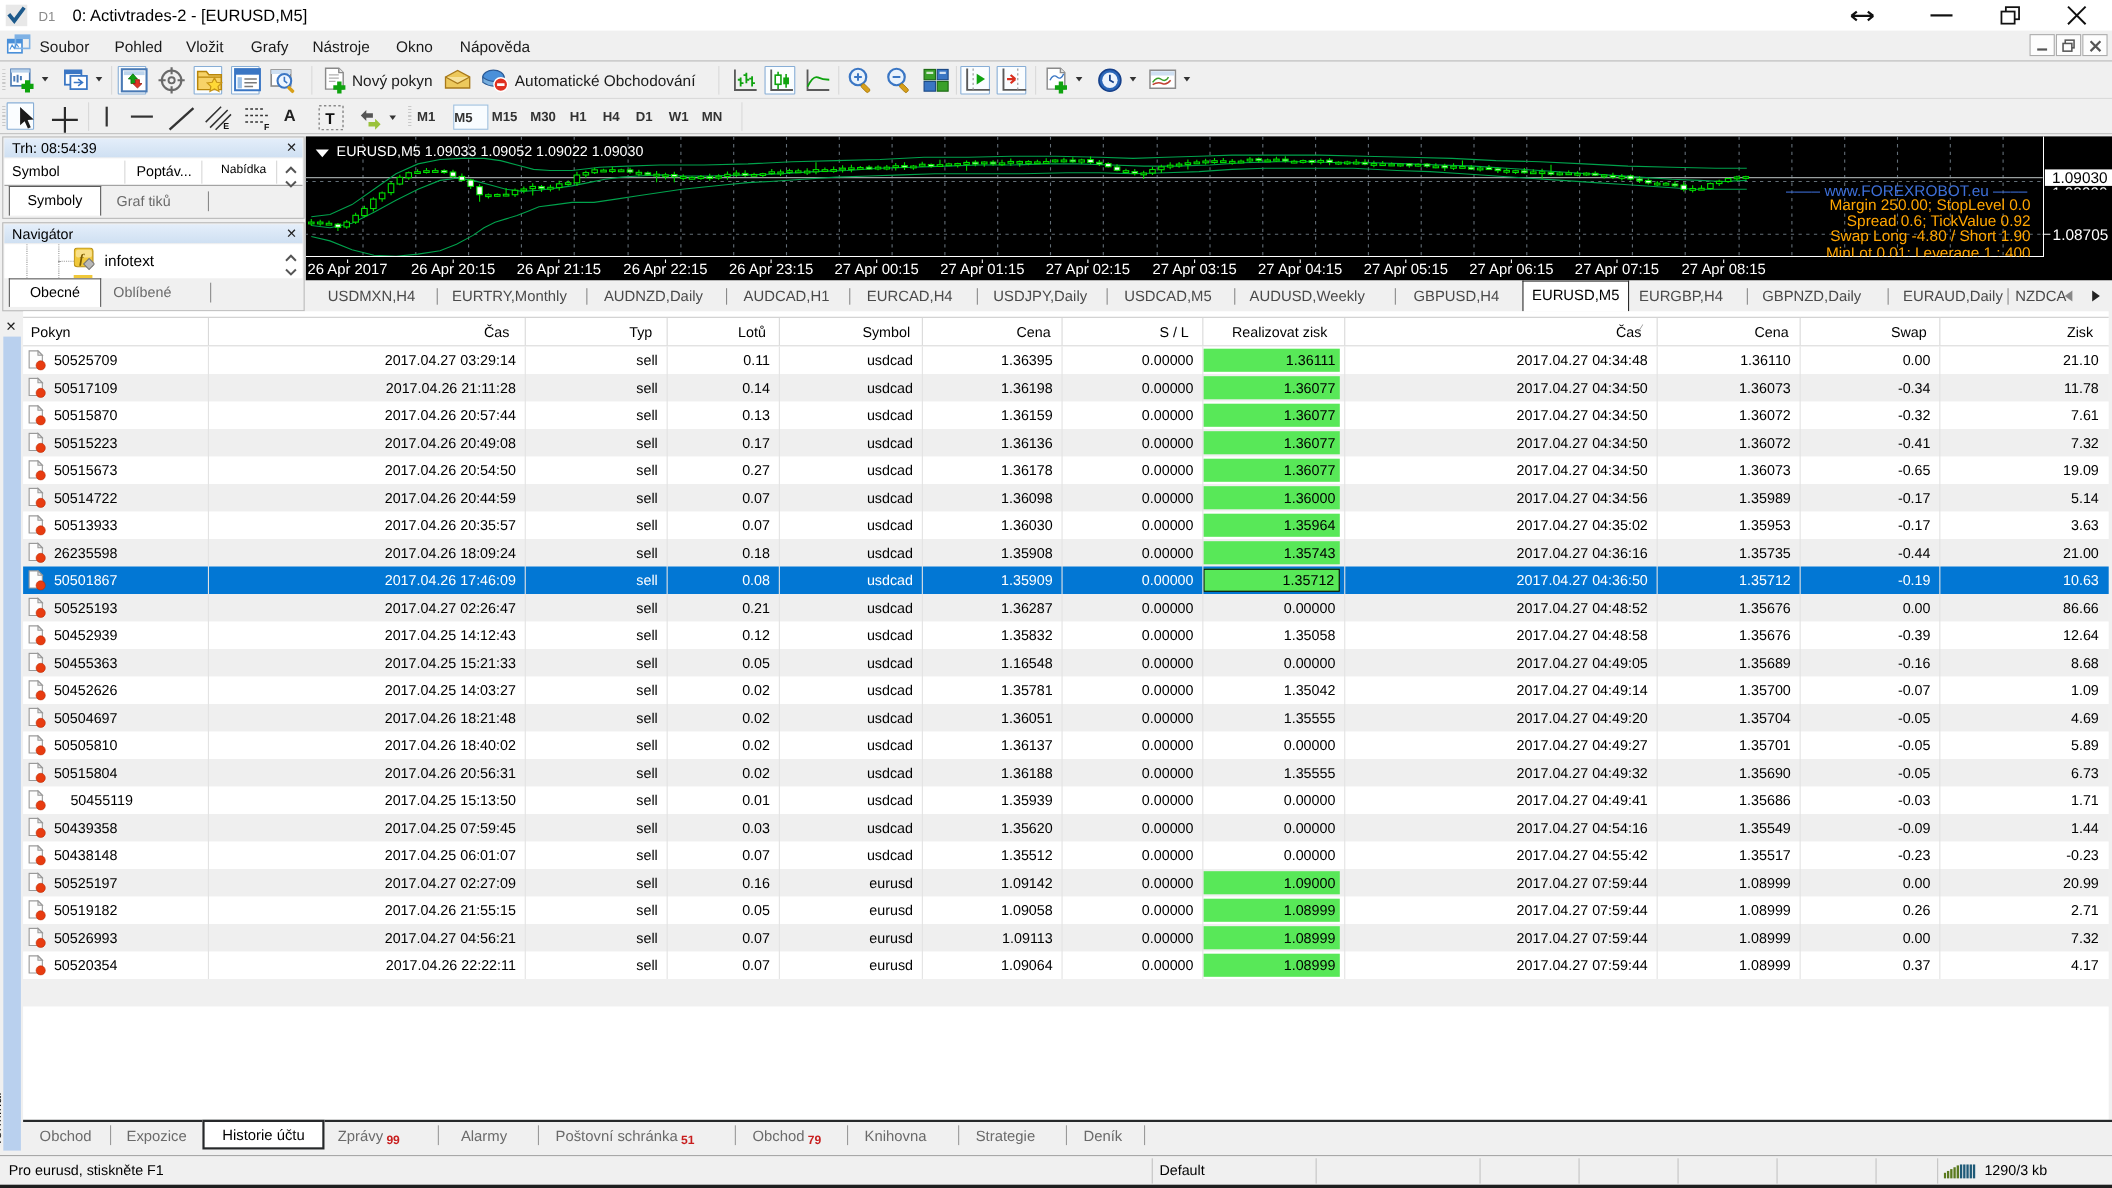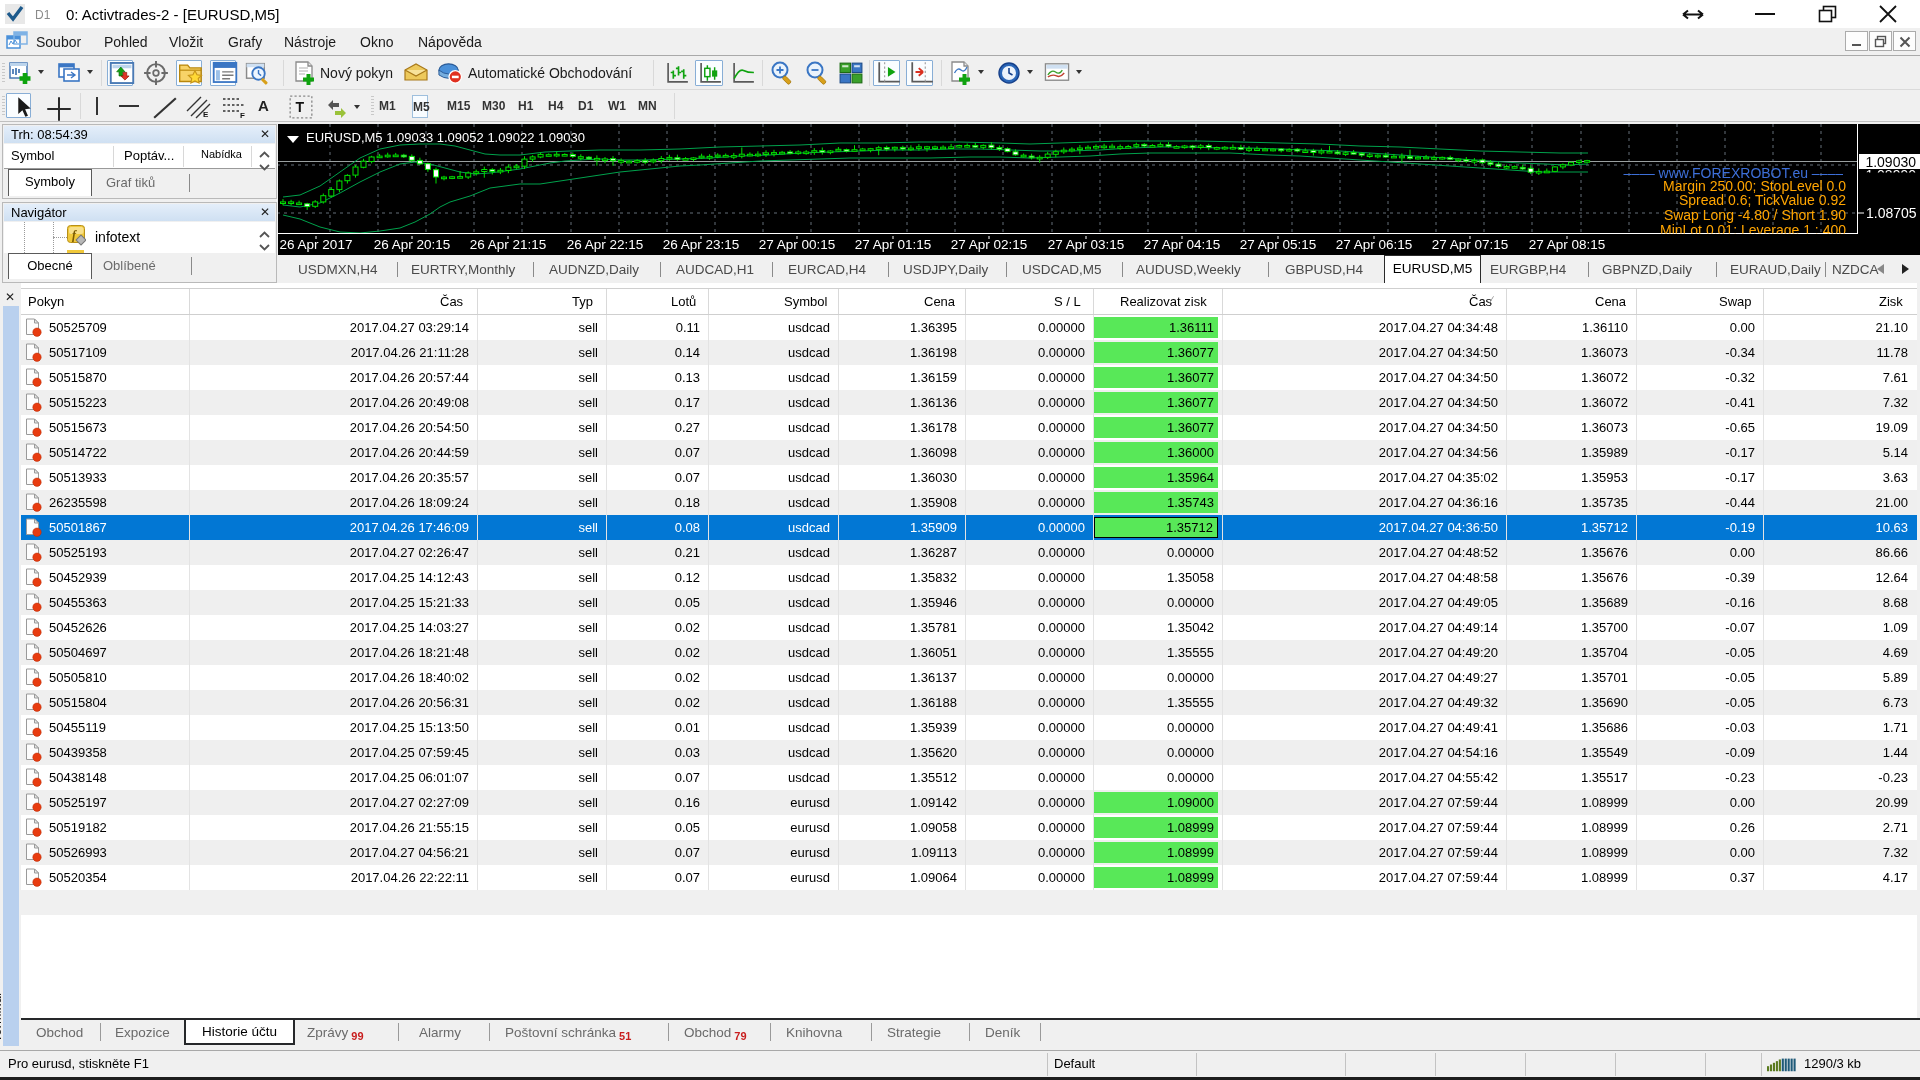--- a/index.html
+++ b/index.html
@@ -305,21 +305,21 @@
         <rect x="2" y="2" width="20" height="20" fill="none" stroke="#888" stroke-width="1.2" stroke-dasharray="2,2"></rect>
         <text x="7" y="17" font-size="13" font-weight="bold" fill="#111" font-family="Liberation Sans">T</text>
       </svg>
   <svg class="tbi" style="left:324px;top:6px" width="26" height="20" viewBox="0 0 26 20">
         <path d="M4 6 l5-5 v3 h6 v4 h-6 v3 z" fill="#555"></path>
         <path d="M22 14 l-5 5 v-3 h-6 v-4 h6 v-3 z" fill="#9ac23a"></path>
       </svg>
   <div class="darr" style="left:354px;top:15px"></div>
   <div class="grip" style="left:371px;top:6px"></div>
   <div class="tf" style="left:379px;width:30px">M1</div>
-  <div class="tf tfp" style="left:412px;width:16px">M5</div>
+  <div class="tf tfp" style="left:412px;width:32px">M5</div>
   <div class="tf" style="left:447px;width:34px">M15</div>
   <div class="tf" style="left:482px;width:34px">M30</div>
   <div class="tf" style="left:518px;width:29px">H1</div>
   <div class="tf" style="left:548px;width:29px">H4</div>
   <div class="tf" style="left:578px;width:29px">D1</div>
   <div class="tf" style="left:608px;width:29px">W1</div>
   <div class="tf" style="left:638px;width:30px">MN</div>
   <div class="tsep" style="left:674px;top:3px"></div>
 </div>
 
@@ -1051,21 +1051,21 @@
       <div class="ic"><svg class="oic" width="17" height="19" viewBox="0 0 17 19">
           <path d="M1.5 1 H9.5 L13.5 5 V16.5 H1.5 Z" fill="#fdfdfd" stroke="#9a9a9a" stroke-width="1"></path>
           <path d="M9.5 1 L9.5 5 H13.5 Z" fill="#e8e8e8" stroke="#9a9a9a" stroke-width="1"></path>
           <circle cx="12" cy="14.2" r="4.2" fill="#e83c10" stroke="#b82800" stroke-width="0.5"></circle>
         </svg></div>
       <span class="cl" style="left:28px">50455363</span>
       <span class="cr" style="right:1448px">2017.04.25 15:21:33</span>
       <span class="cr" style="right:1319px">sell</span>
       <span class="cr" style="right:1217px">0.05</span>
       <span class="cr" style="right:1087px">usdcad</span>
-      <span class="cr" style="right:960px">1.35946</span>
+      <span class="cr" style="right:960px">1.16548</span>
       <span class="cr" style="right:832px">0.00000</span>
       <span class="cr" style="right:703px">0.00000</span>
       <span class="cr" style="right:419px">2017.04.27 04:49:05</span>
       <span class="cr" style="right:289px">1.35689</span>
       <span class="cr" style="right:162px">-0.16</span>
       <span class="cr" style="right:9px">8.68</span>
     </div>
 <div class="row" style="top:615px">
       <div class="ic"><svg class="oic" width="17" height="19" viewBox="0 0 17 19">
           <path d="M1.5 1 H9.5 L13.5 5 V16.5 H1.5 Z" fill="#fdfdfd" stroke="#9a9a9a" stroke-width="1"></path>
@@ -1141,21 +1141,21 @@
       <span class="cr" style="right:289px">1.35690</span>
       <span class="cr" style="right:162px">-0.05</span>
       <span class="cr" style="right:9px">6.73</span>
     </div>
 <div class="row" style="top:715px">
       <div class="ic"><svg class="oic" width="17" height="19" viewBox="0 0 17 19">
           <path d="M1.5 1 H9.5 L13.5 5 V16.5 H1.5 Z" fill="#fdfdfd" stroke="#9a9a9a" stroke-width="1"></path>
           <path d="M9.5 1 L9.5 5 H13.5 Z" fill="#e8e8e8" stroke="#9a9a9a" stroke-width="1"></path>
           <circle cx="12" cy="14.2" r="4.2" fill="#e83c10" stroke="#b82800" stroke-width="0.5"></circle>
         </svg></div>
-      <span class="cl" style="left:28px">50455119</span>
+      <span class="cl" style="left:43px">50455119</span>
       <span class="cr" style="right:1448px">2017.04.25 15:13:50</span>
       <span class="cr" style="right:1319px">sell</span>
       <span class="cr" style="right:1217px">0.01</span>
       <span class="cr" style="right:1087px">usdcad</span>
       <span class="cr" style="right:960px">1.35939</span>
       <span class="cr" style="right:832px">0.00000</span>
       <span class="cr" style="right:703px">0.00000</span>
       <span class="cr" style="right:419px">2017.04.27 04:49:41</span>
       <span class="cr" style="right:289px">1.35686</span>
       <span class="cr" style="right:162px">-0.03</span>

